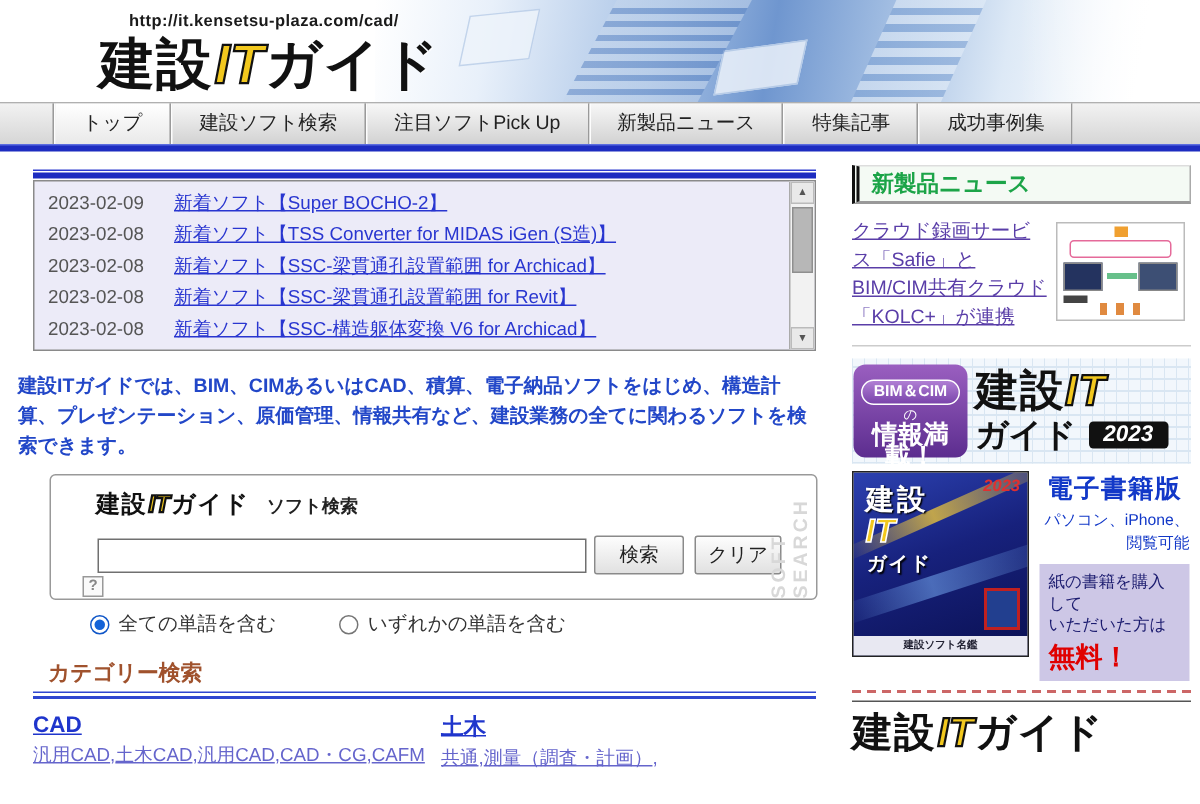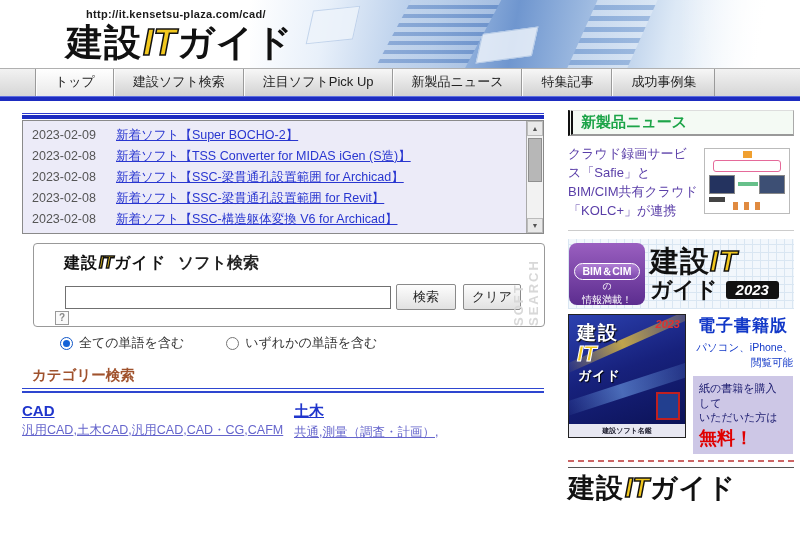--- a/index.html
+++ b/index.html
@@ -51,21 +51,21 @@
   .news-link { margin-left:10px; color:#2936d0; text-decoration:underline; cursor:pointer; }
   .scrollbar { position:absolute; top:0; right:0; bottom:0; width:17px; background:#f2f2f2; border-left:1px solid #aaa; }
   .scroll-btn { position:absolute; left:0; width:16px; height:15px; background:#e9e9e9; border:1px solid #bbb; color:#555; font-size:7px; text-align:center; line-height:13px; cursor:pointer; }
   .scroll-up { top:0; } .scroll-down { bottom:0; }
   .scroll-thumb { position:absolute; left:1px; top:17px; width:14px; height:44px; background:#b7b7b7; border:1px solid #8f8f8f; cursor:pointer; }
 
   .intro { margin-top:13px; width:534px; color:#2247c8; font-size:13px; font-weight:bold; line-height:1.55; }
 
   .search-panel { position:relative; margin-top:9px; margin-left:21px; width:512px; height:84px; border:1px solid #999; border-radius:4px; background:#fff; }
   .sp-logo-row { position:absolute; top:9px; left:30px; white-space:nowrap; }
-  .sp-suffix { font-size:16px; font-weight:bold; color:#222; margin-left:7px; }
+  .sp-suffix { font-size:12px; font-weight:bold; color:#222; margin-left:7px; }
   .sp-input { position:absolute; top:42px; left:31px; width:326px; height:23px; border:1px solid #707070; background:#fff; font-size:13px; padding:0 4px; font-family:"Liberation Sans",sans-serif; }
   .sp-btn { position:absolute; top:40px; height:26px; background:linear-gradient(#fdfdfd,#e1e1e1); border:1px solid #8a8a8a; border-radius:2px; font-size:13px; color:#222; font-family:"Liberation Sans",sans-serif; cursor:pointer; }
   .btn-search { left:362px; width:60px; }
   .btn-clear { left:429px; width:58px; }
   .help-box { position:absolute; left:21px; bottom:1px; width:14px; height:14px; border:1px solid #999; background:#fafafa; color:#888; font-size:10px; font-weight:bold; text-align:center; line-height:12px; cursor:pointer; }
   .soft-search { position:absolute; top:6px; right:3px; writing-mode:vertical-rl; transform:rotate(180deg); font-size:13px; font-weight:bold; color:#d8d8d8; letter-spacing:2px; }
 
   .radio-row { margin-top:7px; margin-left:48px; font-size:13px; color:#333; display:flex; align-items:center; }
   .radio { display:inline-block; width:13px; height:13px; border-radius:50%; background:#fff; border:1px solid #767676; margin-right:6px; position:relative; vertical-align:-2px; cursor:pointer; }
   .radio.checked { border:1px solid #1057c8; }
@@ -83,39 +83,39 @@
   .cat-heading { font-size:15px; font-weight:bold; color:#1f35cc; text-decoration:underline; cursor:pointer; display:inline-block; margin-bottom:2px; }
   .linkrow { font-size:12.5px; line-height:1.5; color:#6565cc; }
   .linkrow a { color:#6565cc; text-decoration:underline; cursor:pointer; }
   .linkrow a:not(.no-sep):not(:last-child)::after,
   .linkrow a.force-sep::after { content:","; display:inline-block; text-decoration:none; color:#6565cc; }
 
   
   .sidebar { position:absolute; top:110px; left:568px; width:226px; }
   .np-header { border-left:5px double #111; border-right:1px solid #aaa; border-bottom:2px solid #999; border-top:1px solid #ddd; background:#f4faf4; padding:2px 8px; font-size:15px; font-weight:bold; color:#1ca448; }
   .np-item { margin-top:9px; display:flex; }
-  .np-link { width:132px; font-size:13px; line-height:1.45; color:#5a3ea8; cursor:pointer; }
+  .np-link { width:132px; font-size:13px; line-height:1.45; color:#5a3ea8; text-decoration:underline; cursor:pointer; }
   .np-thumb { position:relative; width:86px; height:66px; border:1px solid #bbb; background:#fff; margin-top:3px; margin-left:4px; }
   .d-ball { position:absolute; top:2px; left:38px; width:9px; height:7px; background:#f0a030; }
   .d-loop { position:absolute; top:11px; left:8px; right:8px; height:12px; border:1px solid #e56a9a; border-radius:3px; }
   .d-shotA { position:absolute; top:26px; left:4px; width:26px; height:19px; background:#24335f; border:1px solid #888; }
   .d-shotB { position:absolute; top:26px; right:4px; width:26px; height:19px; background:#3d4f74; border:1px solid #888; }
   .d-mid { position:absolute; top:33px; left:33px; width:20px; height:4px; background:#67c08a; }
   .d-tagA { position:absolute; top:48px; left:4px; width:16px; height:5px; background:#444; }
   .d-men { position:absolute; bottom:3px; left:28px; width:32px; height:8px;
     background:repeating-linear-gradient(90deg,#e08a40 0 5px,transparent 5px 11px); }
   .np-divider { margin:10px 0 8px; border-top:1px solid #ccc; }
 
   .grid-banner { height:70px; background-color:#f2f7fc;
     background-image:repeating-linear-gradient(0deg,#d9e6f2 0 1px,transparent 1px 8px),repeating-linear-gradient(90deg,#d9e6f2 0 1px,transparent 1px 8px);
     display:flex; align-items:center; cursor:pointer; }
-  .bim-badge { width:76px; height:62px; margin-left:1px; background:linear-gradient(#9a5fc0,#5c2d8f); border-radius:8px; color:#fff; text-align:center; padding-top:19px; flex:none; }
+  .bim-badge { width:76px; height:62px; margin-left:1px; background:linear-gradient(#9a5fc0,#5c2d8f); border-radius:8px; color:#fff; text-align:center; padding-top:9px; flex:none; }
   .bim-pill { margin:1px auto 0; width:66px; border:1px solid #fff; border-radius:9px; font-size:10.5px; font-weight:bold; line-height:15px; background:linear-gradient(#b07fd4,#7a44ab); }
   .bim-no { font-size:9px; line-height:13px; }
-  .bim-full { font-size:10px; font-weight:normal; line-height:14px; }
+  .bim-full { font-size:17px; font-weight:bold; line-height:14px; }
   .side-biglogo { margin-left:5px; line-height:1; }
   .sbl-line1 { font-size:29px; font-weight:bold; color:#111; letter-spacing:1px; }
   .sbl-line1 .it { color:#f2c81e; -webkit-text-stroke:1.5px #111; font-style:italic; }
   .sbl-line2 { margin-top:3px; font-size:22px; font-weight:bold; color:#111; display:flex; align-items:center; }
   .year-chip { margin-left:8px; background:#111; color:#fff; font-style:italic; font-size:15px; font-weight:bold; padding:1px 10px 2px; border-radius:3px; }
 
   .book-row { margin-top:5px; display:flex; }
   .book-cover { position:relative; width:118px; height:124px; flex:none; border:1px solid #222;
     background:linear-gradient(160deg,#2c41b0 0%,#17217c 45%,#0a1052 100%); overflow:hidden; cursor:pointer; }
   .bc-streak1 { position:absolute; top:18px; left:-12px; width:160px; height:9px; transform:rotate(-24deg); background:linear-gradient(90deg,rgba(245,205,60,0),#e8c23c 40%,rgba(245,205,60,0)); opacity:.8; }
@@ -189,20 +189,21 @@
           <span class="news-date">2023-02-08</span><a class="news-link">新着ソフト【SSC-構造躯体変換 V6 for Archicad】</a>
         </div>
       </div>
       <div class="scrollbar">
         <div class="scroll-btn scroll-up">▲</div>
         <div class="scroll-thumb"></div>
         <div class="scroll-btn scroll-down">▼</div>
       </div>
     </div>
 
+    <div class="intro">建設ITガイドでは、BIM、CIMあるいはCAD、積算、電子納品ソフトをはじめ、構造計算、プレゼンテーション、原価管理、情報共有など、建設業務の全てに関わるソフトを検索できます。</div>
 
     <div class="search-panel">
       <div class="sp-logo-row">
         <span class="itlogo logo-sm"><span>建設</span><span class="it">IT</span><span>ガイド</span></span>
         <span class="sp-suffix">ソフト検索</span>
       </div>
       <input class="sp-input" type="text" value="" style="">
       <button class="sp-btn btn-search">検索</button>
       <button class="sp-btn btn-clear">クリア</button>
       <div class="help-box">?</div>

